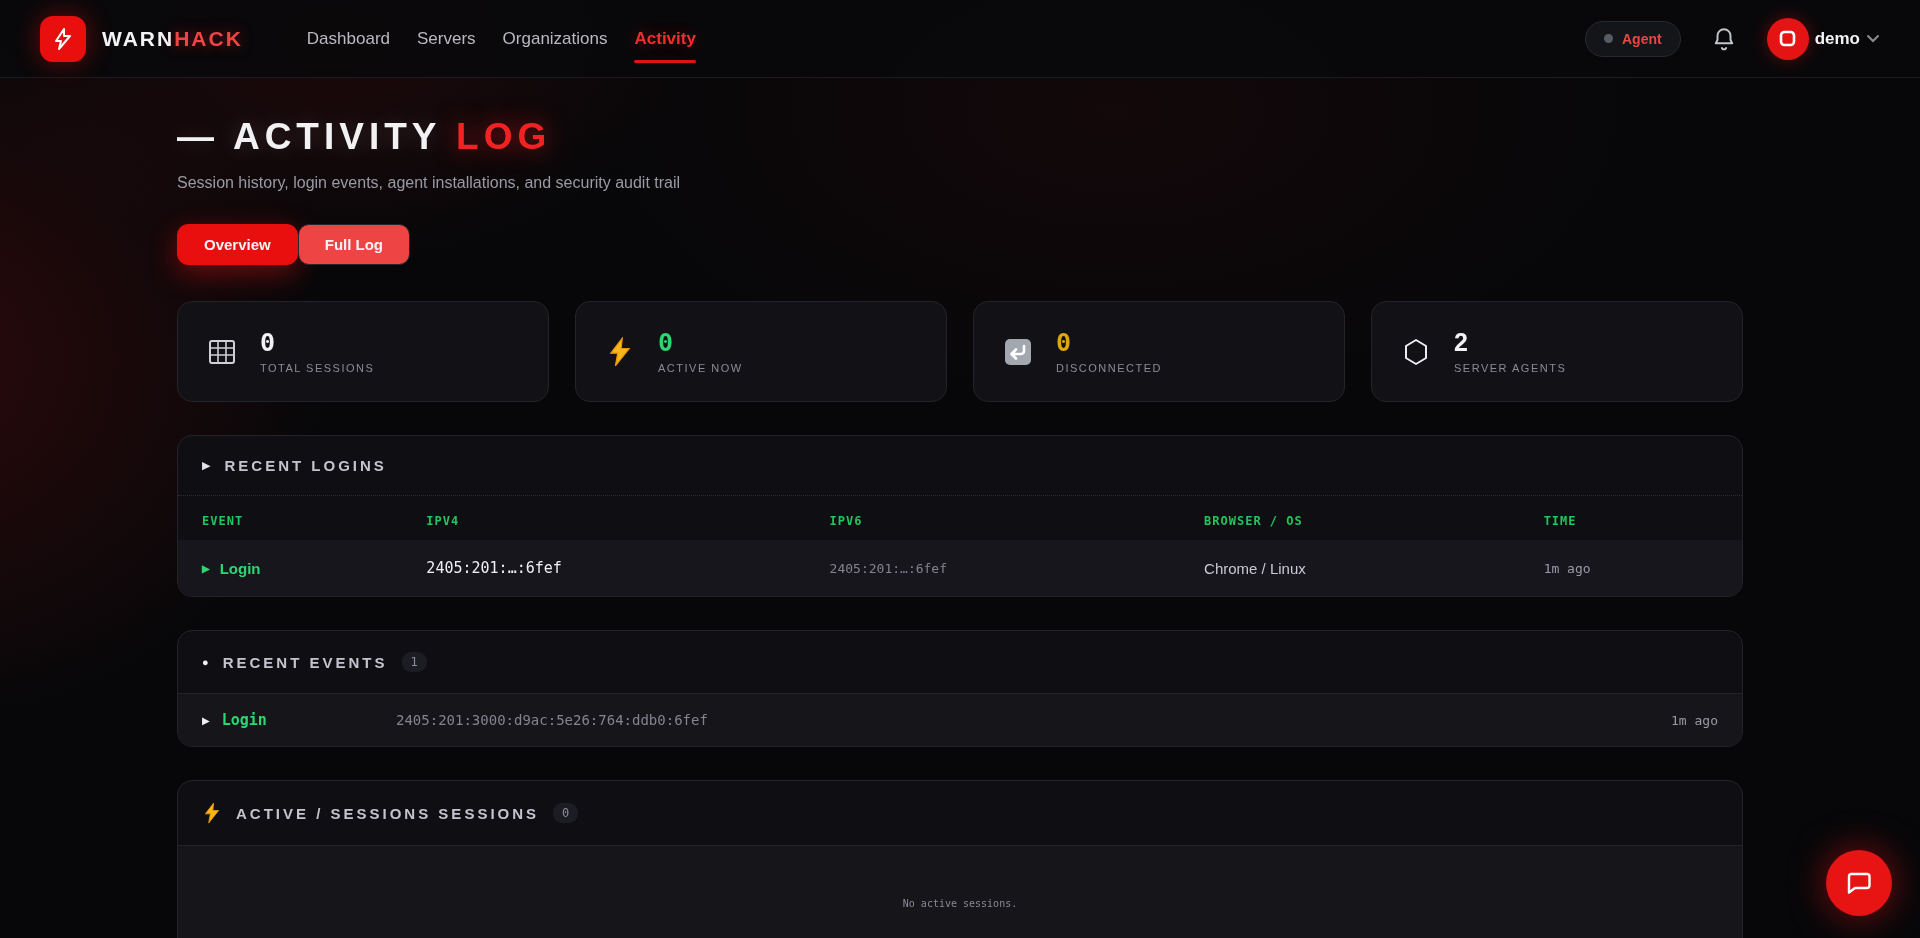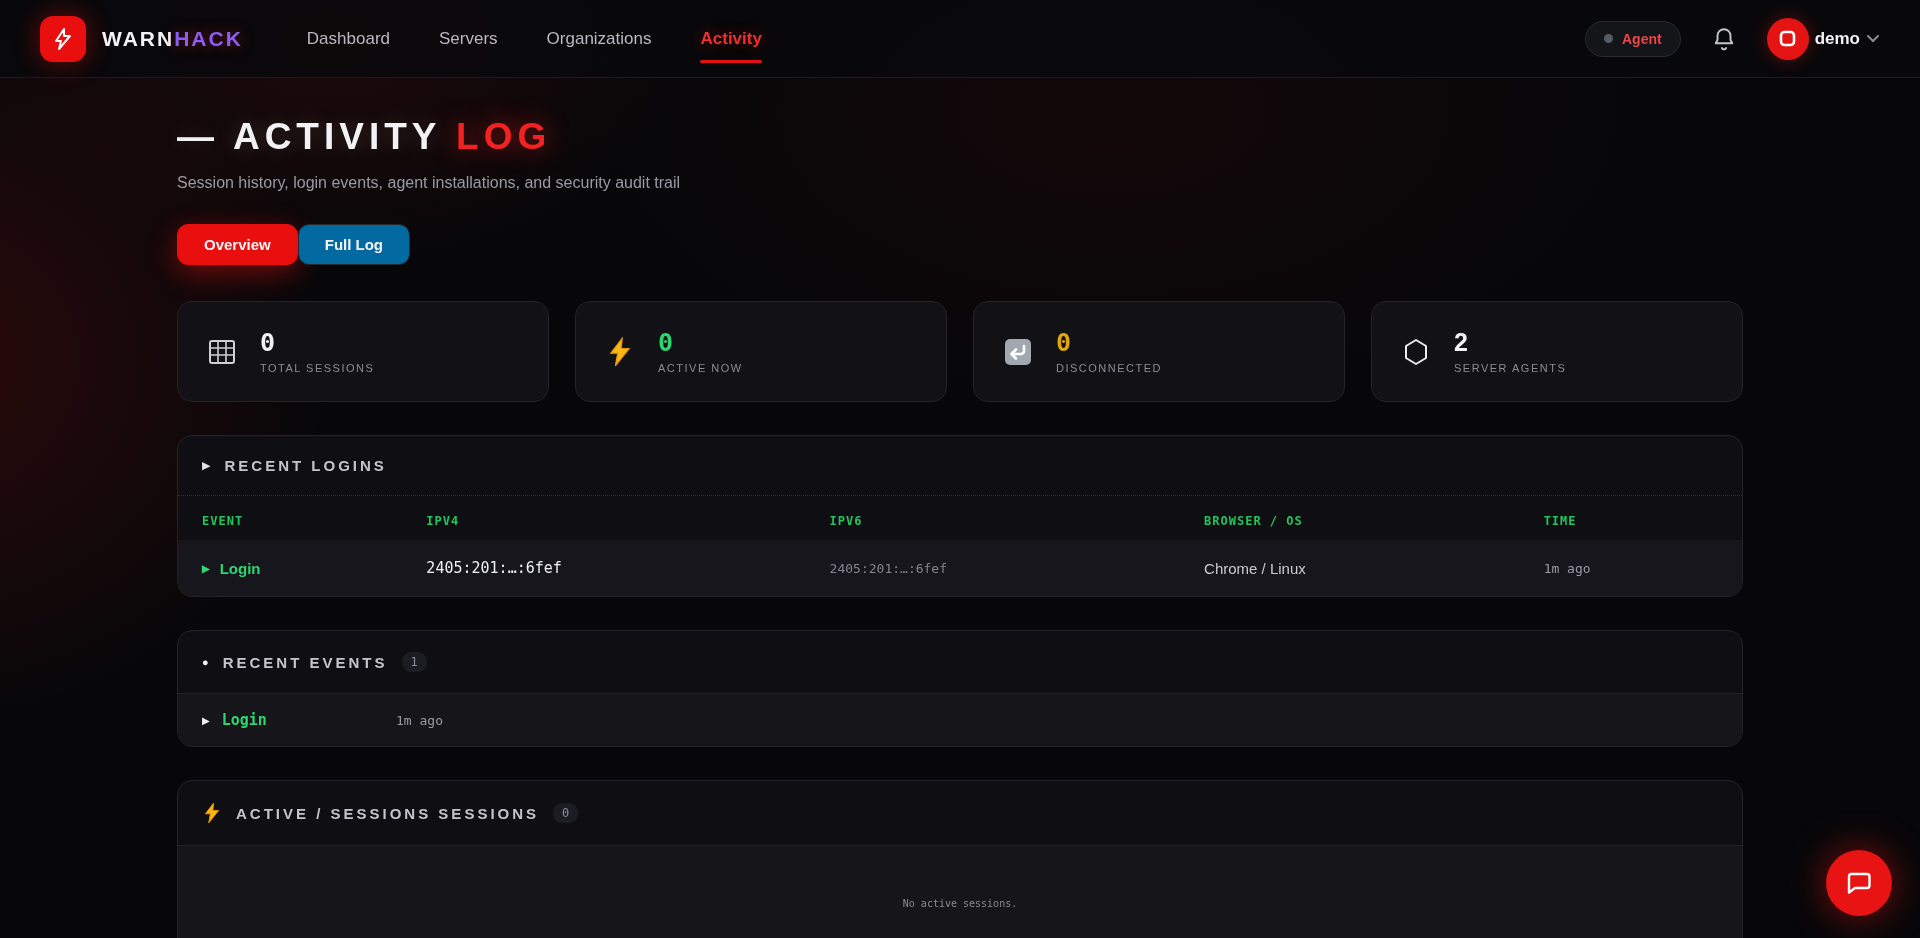--- a/index.html
+++ b/index.html
@@ -22,22 +22,22 @@
     border-bottom:1px solid #1b1b20;
   }
   .logo-sq {
     width:46px; height:46px; border-radius:13px; background:#e90f0f;
     display:flex; align-items:center; justify-content:center;
     box-shadow:0 0 26px rgba(233,15,15,0.45);
     cursor:pointer;
   }
   .brand { margin-left:16px; font-size:21px; font-weight:800; letter-spacing:2px; cursor:pointer; }
   .brand .b1 { color:#f3f3f6; }
-  .brand .b2 { color:#8b5cf6; text-shadow:0 0 14px rgba(227,33,33,0.5); }
-  .nav { display:flex; align-items:center; gap:49px; margin-left:64px; height:100%;text-align:right; }
+  .brand .b2 { color:#ef4444; text-shadow:0 0 14px rgba(227,33,33,0.5); }
+  .nav { display:flex; align-items:center; gap:27px; margin-left:64px; height:100%;text-align:right; }
   .nav-item {
     position:relative; height:100%; display:flex; align-items:center;
     font-size:17px; color:#b9b9c2; cursor:pointer; font-weight:500;
   }
   .nav-item.active { color:#ef2e2e; font-weight:700; text-shadow:0 0 16px rgba(239,46,46,0.45); }
   .nav-item.active::after {
     content:""; position:absolute; left:0; right:0; bottom:14px;
     height:3px; border-radius:2px; background:#e31212;
   }
   .top-right { margin-left:auto; display:flex; align-items:center; gap:30px; }
@@ -60,21 +60,21 @@
   .container { width:1566px; margin:0 auto; padding-top:38px; }
   .page-title { font-size:37px; font-weight:800; letter-spacing:5px; color:#f2f2f5;
     text-shadow:0 0 22px rgba(255,255,255,0.18); }
   .page-title .accent { color:#f32222; text-shadow:0 0 24px rgba(243,34,34,0.65); }
   .page-sub { margin-top:16px; font-size:16px; color:#9a9aa4; }
 
   .tabs { display:flex; margin-top:32px; }
   .tab {
     height:41px; padding:0 26px; border-radius:11px; font-size:15px; font-weight:700;
     display:flex; align-items:center; cursor:pointer; color:#f4f4f7;
-    background:#0369a1; border:1px solid #27272e;
+    background:#ef4444; border:1px solid #27272e;
   }
   .tab.active {
     background:#e90f0f; border-color:#e90f0f;
     box-shadow:0 8px 28px rgba(233,15,15,0.45);
   }
 
   
   .stats { display:flex; gap:26px; margin-top:36px; }
   .stat-card {
     flex:1; height:101px; background:#121216; border:1px solid #232329;
@@ -272,20 +272,21 @@
       <span class="dot-b">●</span>
       <span class="section-title">RECENT EVENTS</span>
       <span class="count-badge">1</span>
     </div>
     <div class="head-div-solid"></div>
     <div class="evt-row">
       <div class="evt-event">
         <span class="tri-w">▶</span>
         <span class="lbl">Login</span>
       </div>
+      <div class="evt-ip mono">2405:201:3000:d9ac:5e26:764:ddb0:6fef</div>
       <div class="evt-time mono">1m ago</div>
     </div>
   </section>
 
   <section class="section">
     <div class="section-head">
       <svg class="bolt-sm" height="22" viewBox="0 0 24 26">
         <path d="M14 1 L4 14 h6 l-2 11 L20 10 h-7 z" fill="#f7b718" stroke="#e89607" stroke-width="1"></path>
       </svg>
       <span class="section-title">ACTIVE / SESSIONS SESSIONS</span>

